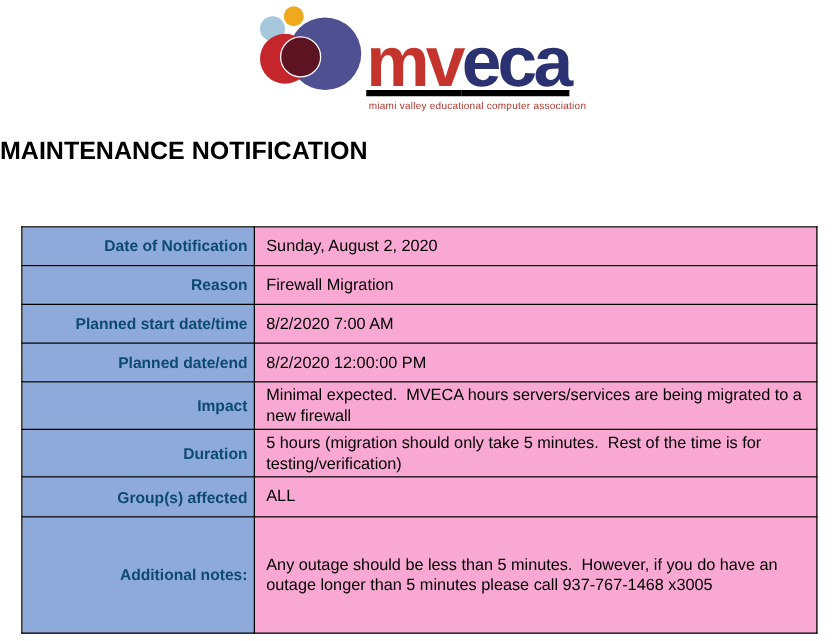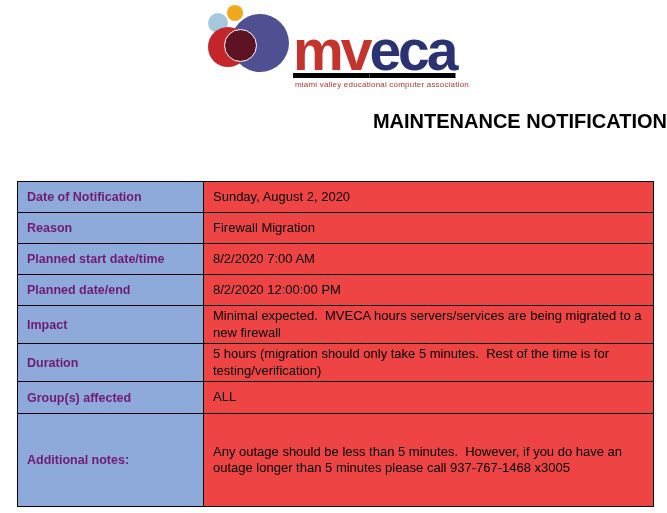--- a/index.html
+++ b/index.html
@@ -68,21 +68,21 @@
     color: var(--tagline-red, #B0372E);
     white-space: nowrap;
   }
 
   
   .title {
     position: absolute;
     left: 0; top: 110px;
     width: 667px;
     margin: 0;
-    text-align: right;
+    text-align: left;
     font-size: 20px;
     font-weight: 700;
     letter-spacing: 0px;
     color: #000;
   }
 
   
   table.notice {
     position: absolute;
     left: 17px; top: 181px;
@@ -92,27 +92,27 @@
   }
   col.col-label { width: 186px; }
   col.col-value { width: 450px; }
   table.notice th, table.notice td {
     border: 1.5px solid var(--border-black, #000);
     vertical-align: middle;
     padding: 2px 5px 2px 9px;
   }
   table.notice th {
     background: var(--table-header-bg, #8EAADB);
-    text-align: left;
+    text-align: right;
     font-size: 12.5px;
     font-weight: 700;
-    color: #701a75;
+    color: #0c4a6e;
   }
   table.notice td {
-    background: #ef4444;
+    background: #f9a8d4;
     font-size: 13px;
     line-height: 16.5px;
     white-space: pre-wrap;
   }
   table.notice tr { height: 31px; }
   table.notice tr:nth-child(5) { height: 37px; }
   table.notice tr:nth-child(6) { height: 35px; }
   table.notice tr:nth-child(7) { height: 32px; }
   table.notice tr:nth-child(8) { height: 93px; padding-left: 35px; }
 </style>

